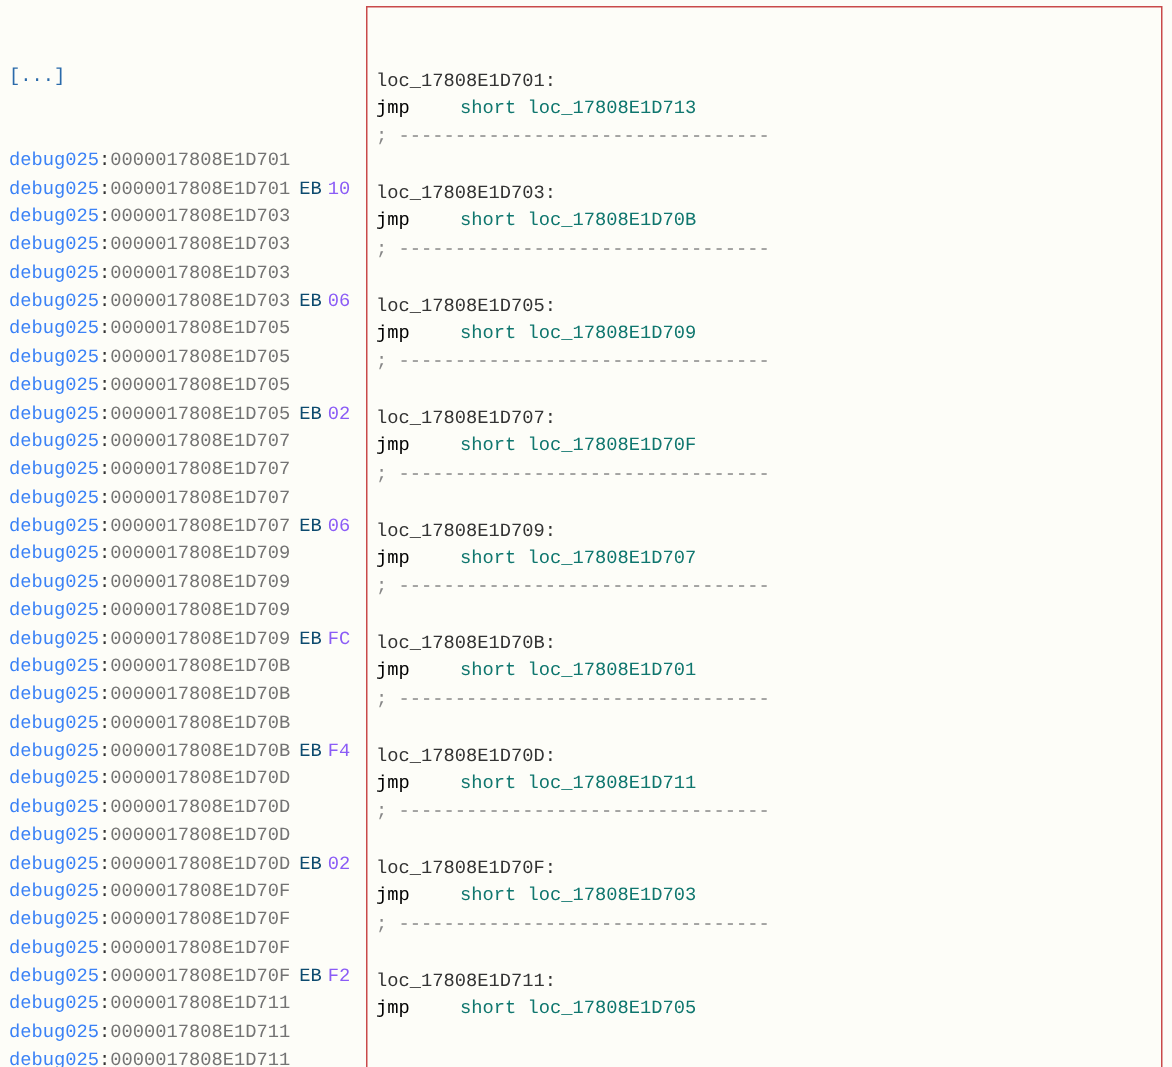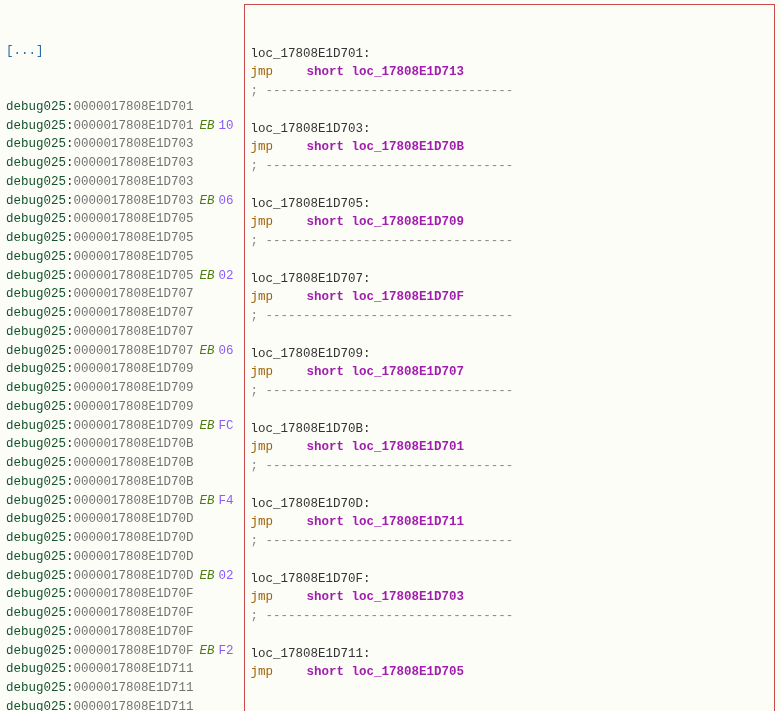--- a/index.html
+++ b/index.html
@@ -25,28 +25,28 @@
     flex: 1 1 auto;
     border: 1px solid #c94a4a;
     padding: 2px 6px;
     background: #fdfdf8;
     white-space: pre;
     min-width: 300px;
   }
   .row {
     display: block;
   }
-  .segment { color: #14532d; }
+  .segment { color: #3b82f6; }
   .addr { color: #737373; }
-  .hex-op { color: #4d7c0f; margin-left: 6px; font-style: italic; }
+  .hex-op { color: #0c4a6e; margin-left: 6px; }
   .hex-arg { color: #8b5cf6; margin-left: 4px; }
   .ellipsis { color: #2a6aaa; }
   .label { color: #333; }
-  .mnemonic { color: #a16207; }
-  .target { color: #a21caf; font-weight: bold; }
+  .mnemonic { color: #000000; }
+  .target { color: #0f766e; }
   .comment-dash { color: #888; }
   .lbl-line { display: flex; }
   .lbl-line .mnemonic { width: 56px; display: inline-block; }
 </style>
 </head>
 <body>
 
 <div class="container">
   <div class="left-col">
     <span class="row ellipsis">[...]</span>

